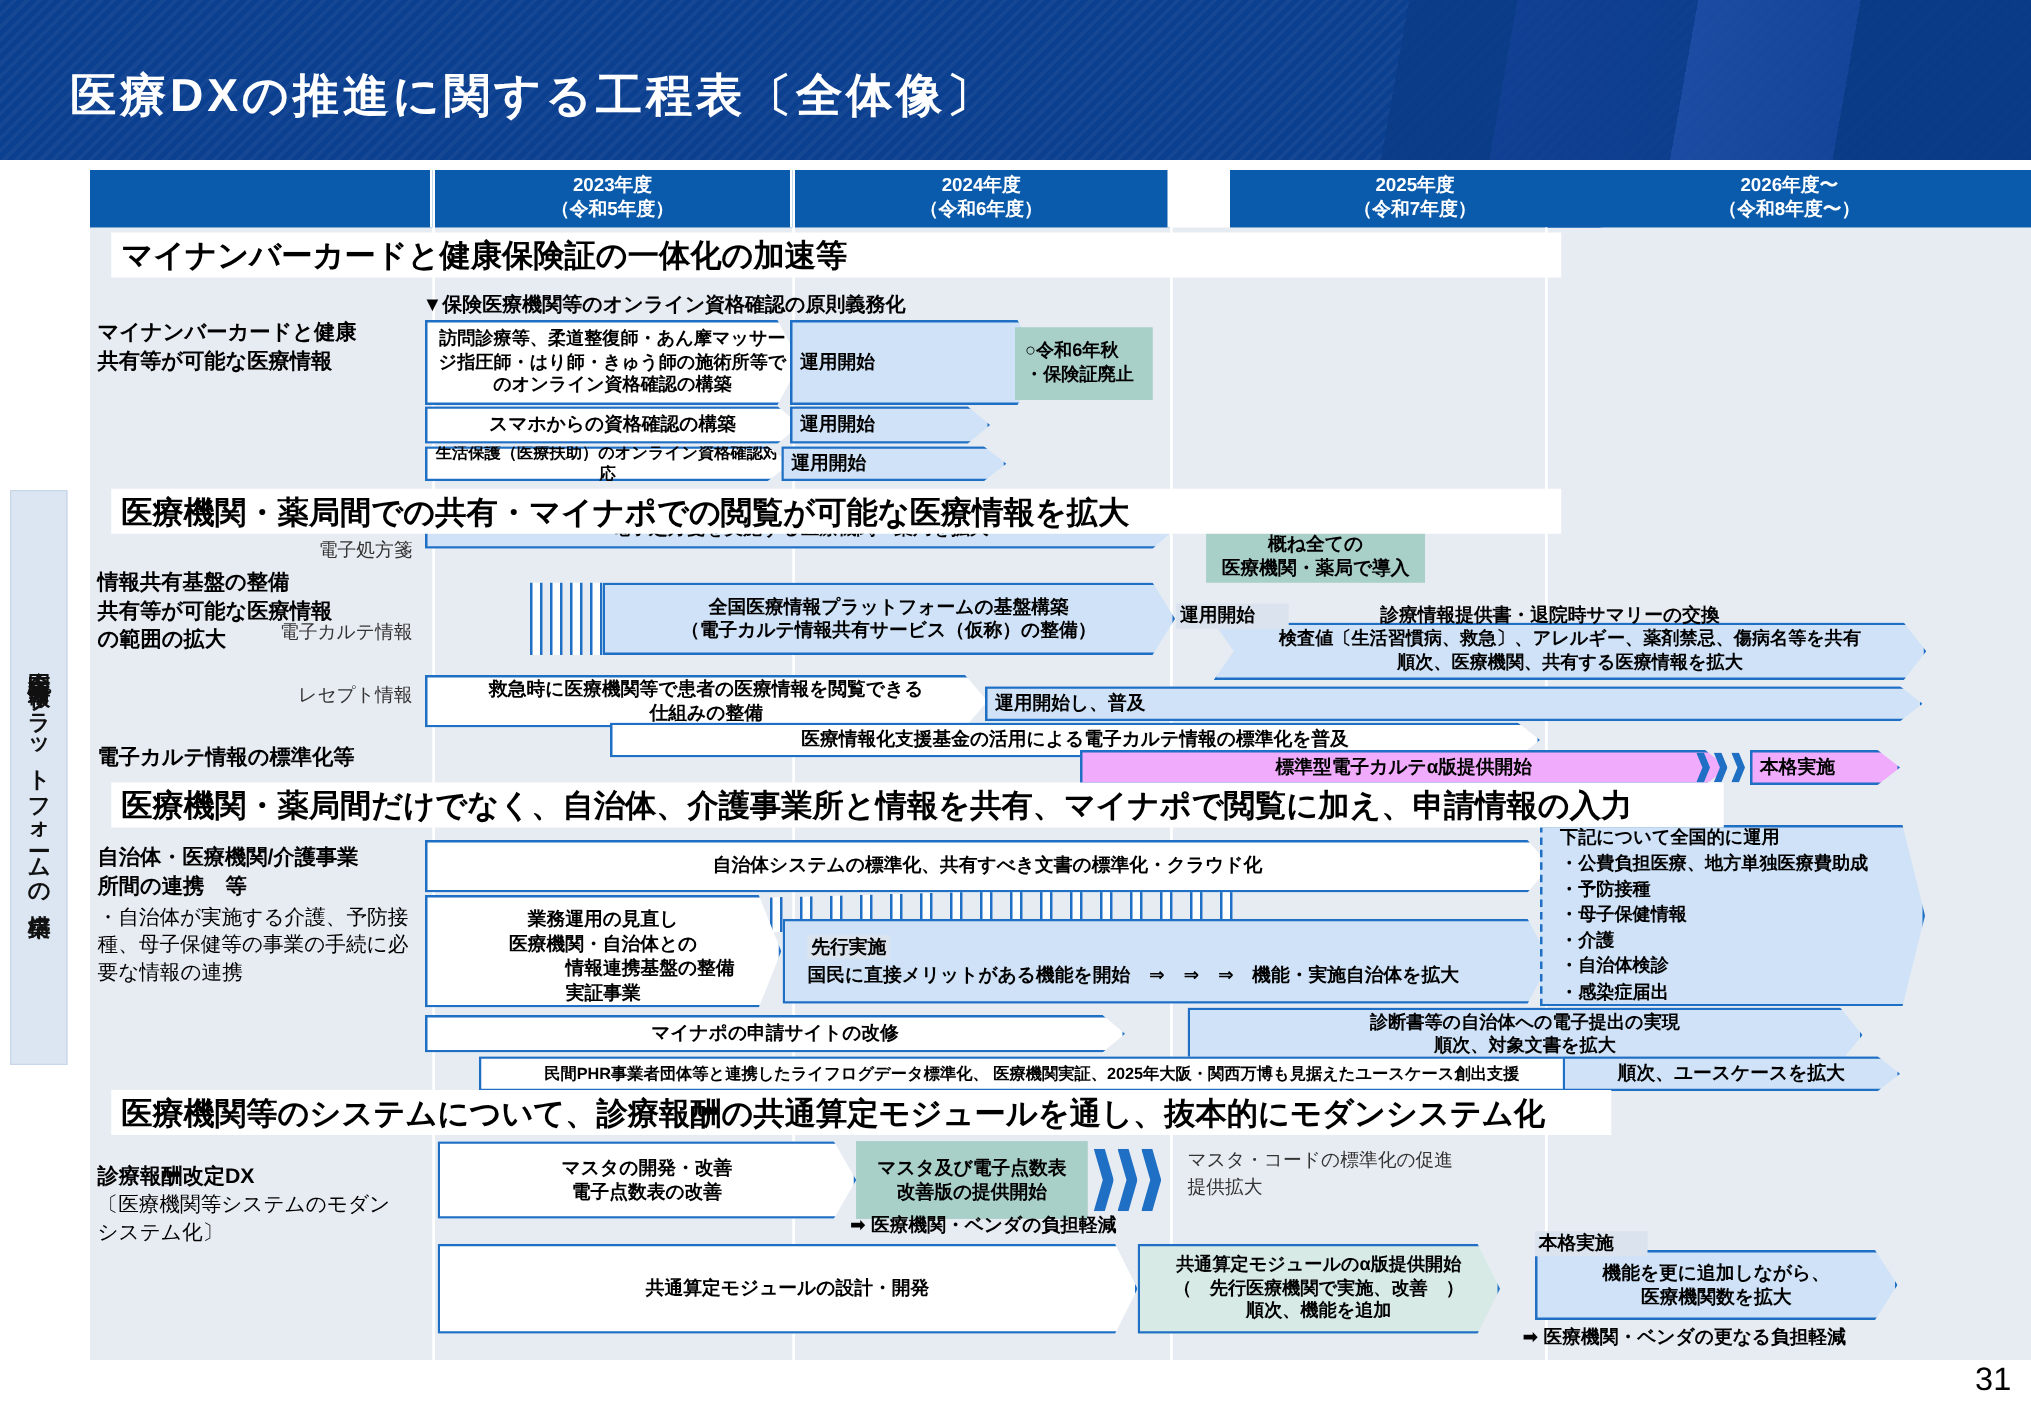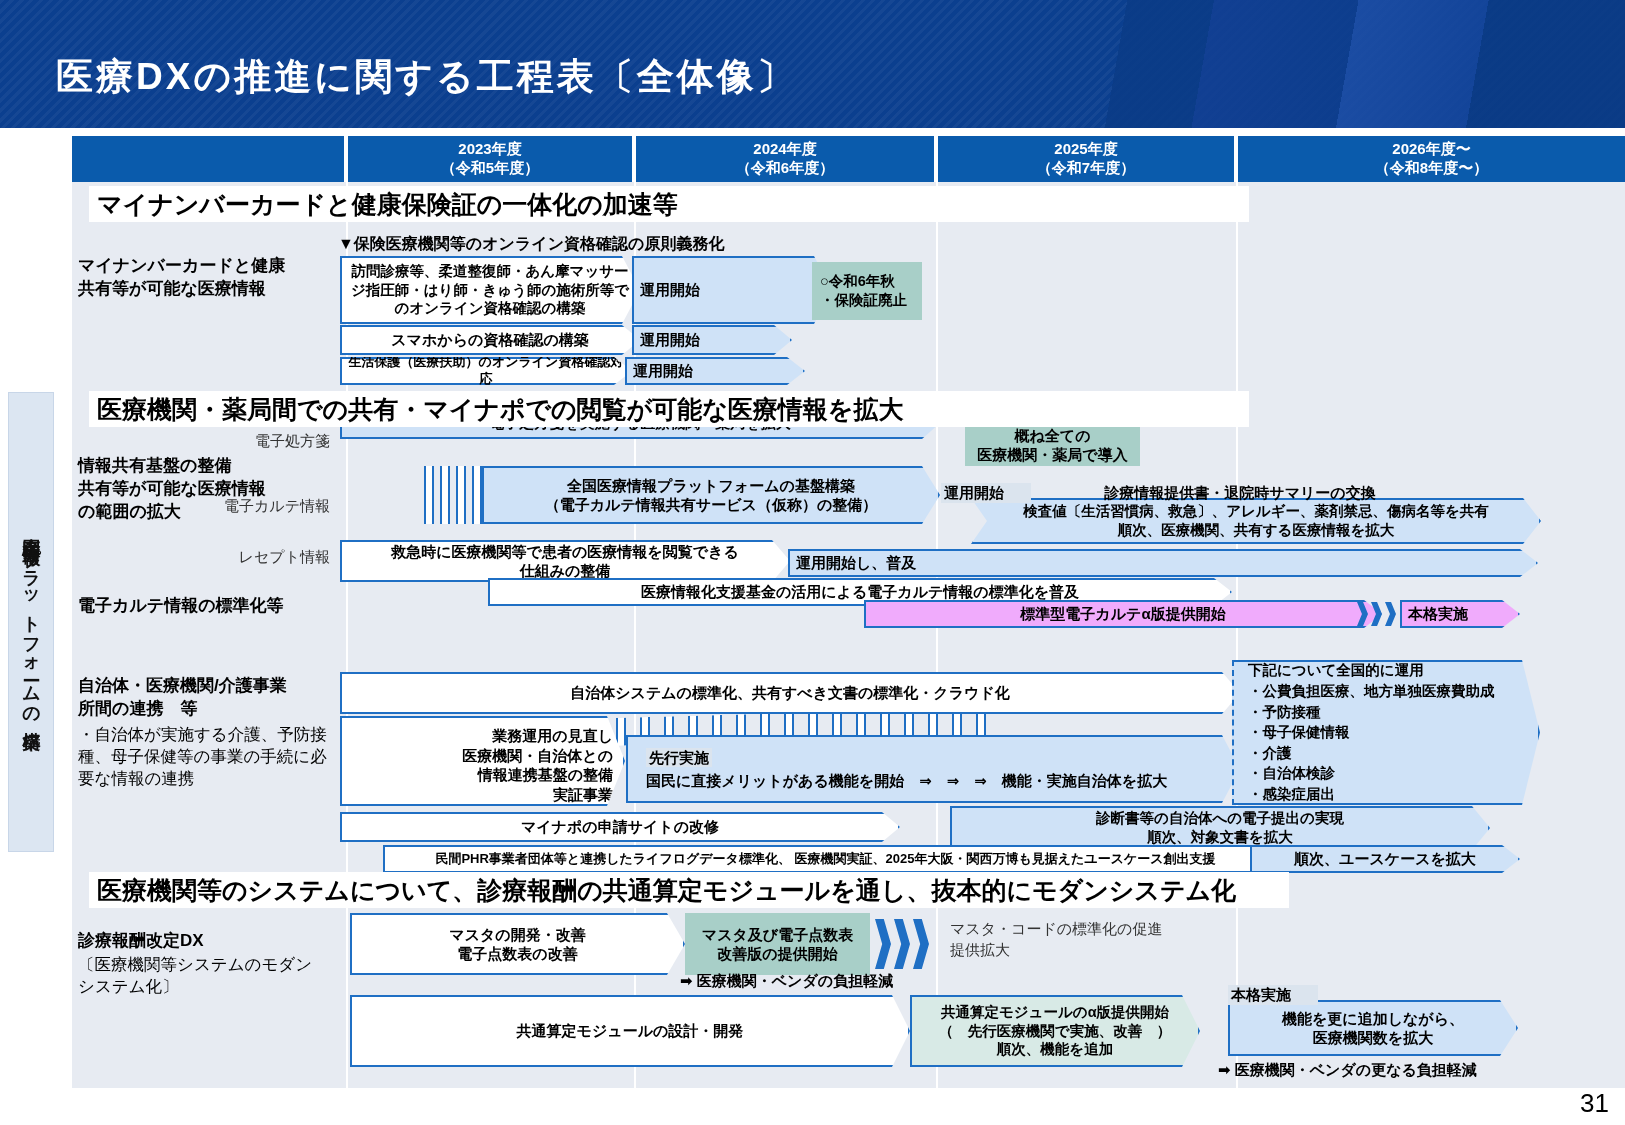--- a/index.html
+++ b/index.html
@@ -152,21 +152,21 @@
     <div class="hdrrow">
       <div class="hdrcell blank" style="left:0px; width:274px;"></div>
       <div class="hdrcell" style="left:276px; width:286px;">
         <div>2023年度</div>
         <div>（令和5年度）</div>
       </div>
       <div class="hdrcell" style="left:564px; width:300px;">
         <div>2024年度</div>
         <div>（令和6年度）</div>
       </div>
-      <div class="hdrcell" style="left:866px; width:298px;">
+      <div class="hdrcell" style="left:912px; width:298px;">
         <div>2025年度</div>
         <div>（令和7年度）</div>
       </div>
       <div class="hdrcell" style="left:1166px; width:387px; border-right:none;">
         <div>2026年度〜</div>
         <div>（令和8年度〜）</div>
       </div>
     </div>
 
     <div class="colsep" style="left:274px;"></div>
@@ -269,35 +269,36 @@
   </div>
   <div class="chevmarks" style="left:1357px; top:602px; height:24px;">
       <i></i>
       <i></i>
       <i></i>
     </div>
   <div class="chev pale" style="left:1400px; top:600px; width:120px; height:28px; justify-content:flex-start;">
     <span>本格実施</span>
   </div>
 
+  <div class="sectitle" style="left:72px; top:626px; width:1290px; height:36px; font-size:25px;">医療機関・薬局間だけでなく、自治体、介護事業所と情報を共有、マイナポで閲覧に加え、申請情報の入力</div>
 
   <div class="rowlabel" style="left:78px; top:675px; width:252px;">
     <div>自治体・医療機関/介護事業</div>
     <div>所間の連携　等</div>
     <div class="sub" style="margin-top:2px;">
       ・自治体が実施する介護、予防接種、母子保健等の事業の手続に必要な情報の連携
     </div>
   </div>
 
   <div class="chev wh" style="left:340px; top:672px; width:900px; height:42px;">
     <span>自治体システムの標準化、共有すべき文書の標準化・クラウド化</span>
   </div>
 
   <div class="chev wh" style="left:340px; top:716px; width:285px; height:90px; align-items:flex-start; justify-content:flex-start; padding:8px 10px; text-align:left;">
-    <span class="tlabel" style="text-align:right;">
+    <span class="tlabel" style="text-align:center;">
       <span>業務運用の見直し</span><br>
       <span>医療機関・自治体との</span><br>
       <span>　　　　　情報連携基盤の整備</span><br>
       <span>実証事業</span>
     </span>
   </div>
 
   <div class="ladder" style="left:612px; top:718px; width:620px; height:28px; transform:skewY(-1.6deg); transform-origin:left top;">
     <i style="left:4px;"></i>
       <i style="left:28px;"></i>

